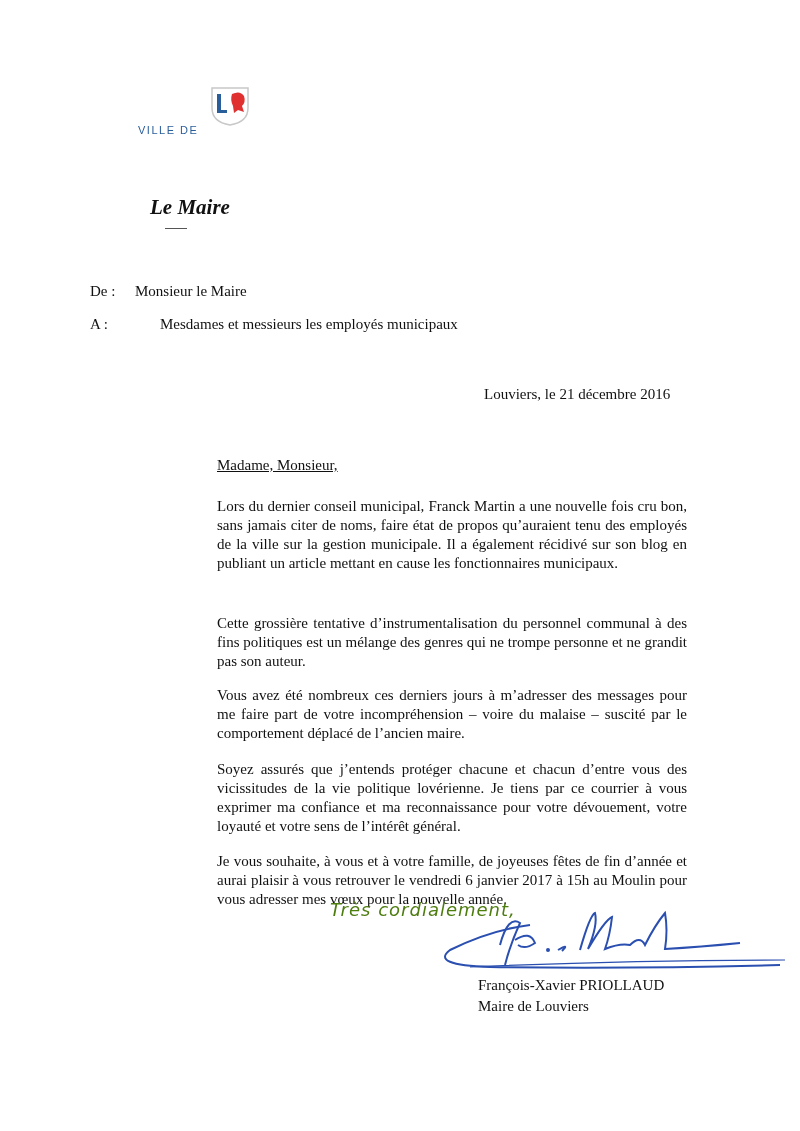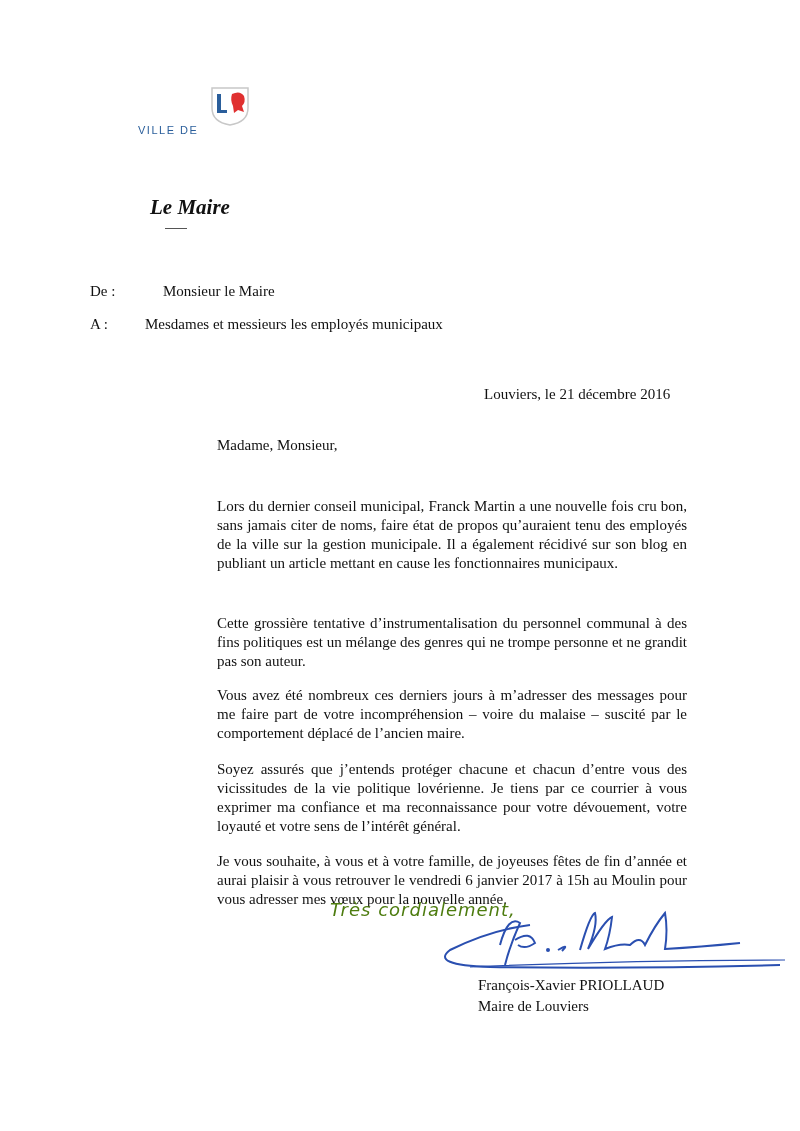--- a/index.html
+++ b/index.html
@@ -32,27 +32,27 @@
     <rect x="9" y="24" width="10" height="3" fill="#2a5e9b"></rect>
     <path d="M24 8 Q32 4 36 10 Q38 16 34 20 L36 26 L30 24 L26 27 L25 20 Q22 14 24 8 Z" fill="#e03030"></path>
   </svg>
   <span class="logo-small">VILLE DE</span>
 </div>
 
 <div class="abs maire-title">Le Maire</div>
 <div class="abs dash"></div>
 
 <div class="abs label" style="left:90px; top:283px;">De :</div>
-<div class="abs label" style="left:163px; top:283px;">Monsieur le Maire</div>
+<div class="abs label" style="left:135px; top:283px;">Monsieur le Maire</div>
 <div class="abs label" style="left:90px; top:316px;">A :</div>
-<div class="abs label" style="left:145px; top:316px;">Mesdames et messieurs les employés municipaux</div>
+<div class="abs label" style="left:160px; top:316px;">Mesdames et messieurs les employés municipaux</div>
 
 <div class="abs label" style="left:484px; top:386px;">Louviers, le 21 décembre 2016</div>
 
-<div class="abs para" style="top:436px;">Madame, Monsieur,</div>
+<div class="abs para" style="top:456px;text-decoration:underline;">Madame, Monsieur,</div>
 
 <div class="abs para" style="top:497px;">Lors du dernier conseil municipal, Franck Martin a une nouvelle fois cru bon, sans jamais citer de noms, faire état de propos qu’auraient tenu des employés de la ville sur la gestion municipale. Il a également récidivé sur son blog en publiant un article mettant en cause les fonctionnaires municipaux.</div>
 <div class="abs para" style="top:614px;">Cette grossière tentative d’instrumentalisation du personnel communal à des fins politiques est un mélange des genres qui ne trompe personne et ne grandit pas son auteur.</div>
 <div class="abs para" style="top:686px;">Vous avez été nombreux ces derniers jours à m’adresser des messages pour me faire part de votre incompréhension –  voire du malaise – suscité par le comportement déplacé de l’ancien maire.</div>
 <div class="abs para" style="top:760px;">Soyez assurés que j’entends protéger chacune et chacun d’entre vous des vicissitudes de la vie politique lovérienne. Je tiens par ce courrier à vous exprimer ma confiance et ma reconnaissance pour votre dévouement, votre loyauté et votre sens de l’intérêt général.</div>
 <div class="abs para" style="top:852px;">Je vous souhaite, à vous et à votre famille, de joyeuses fêtes de fin d’année et aurai plaisir à vous retrouver le vendredi 6 janvier 2017 à 15h au Moulin pour vous adresser mes vœux pour la nouvelle année.</div>
 
 <div class="abs hand">Très cordialement,</div>
 
 <svg class="abs sig" viewBox="0 0 360 70">

